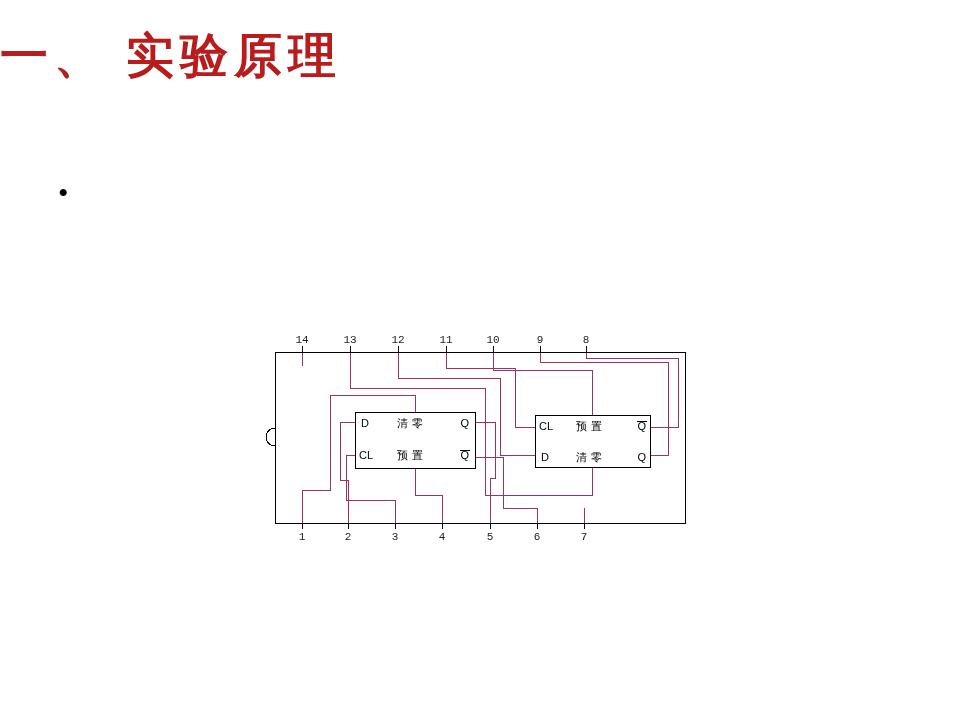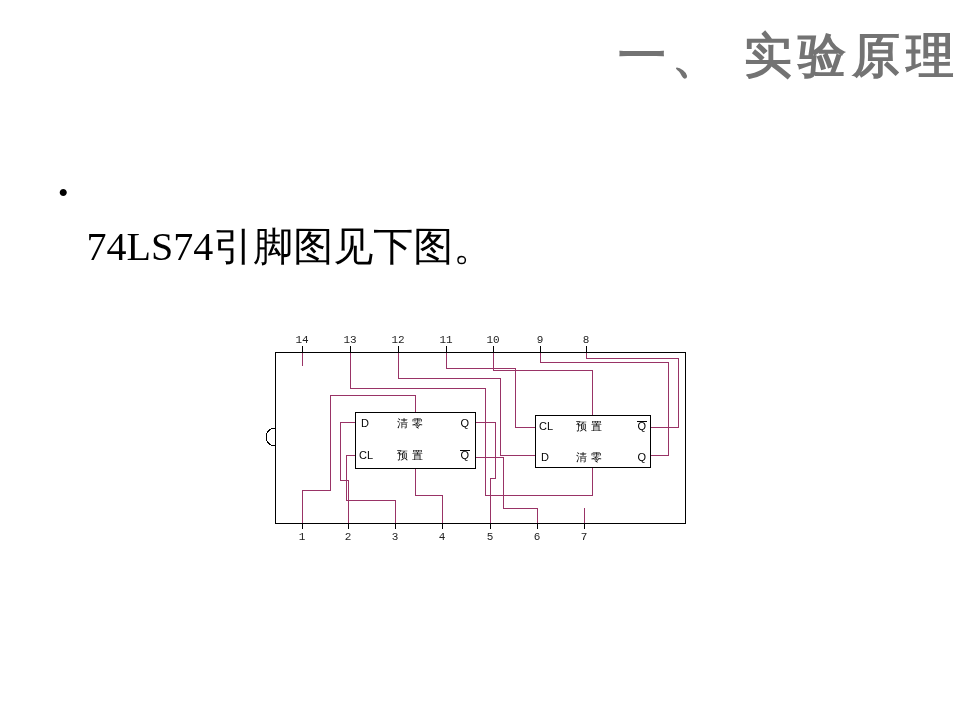--- a/index.html
+++ b/index.html
@@ -6,22 +6,22 @@
   body {
     width: 960px; height: 720px;
     background: #ffffff;
     font-family: "Liberation Serif", "DejaVu Serif", serif;
     position: relative; overflow: hidden;
   }
   .slide { position: absolute; inset: 0; }
 
   .title {
     position: absolute; top: 24px; left: 0; width: 100%;
-    margin: 0; text-align: right;
-    font-size: 48px; font-weight: bold; color: #737373;
+    margin: 0; text-align: left;
+    font-size: 48px; font-weight: bold; color: #b91c1c;
     letter-spacing: 6px;
   }
 
   .bullet-row { position: absolute; top: 166px; left: 58px; display: flex; }
   .bullet-glyph { font-size: 30px; line-height: 54px; margin-right: 18px; color: #000; }
   .bullet-text { margin: 0; font-size: 40px; line-height: 54px; color: #000; }
 
   .diagram {
     position: absolute; left: 260px; top: 328px;
     width: 440px; height: 220px;
@@ -44,21 +44,20 @@
 <body>
 
 <div class="slide">
 
   <h1 class="title">一、 实验原理</h1>
 
   <div class="bullet-row">
     <span class="bullet-glyph">•</span>
     <p class="bullet-text">
       <br>
-      <span>74LS74引脚图见下图。</span>
     </p>
   </div>
 
   <svg class="diagram" viewBox="260 328 440 220" xmlns="http://www.w3.org/2000/svg">
 
     <g class="wires" shape-rendering="crispEdges" stroke="#993366">
       <polyline points="302,352 302,366"></polyline>
       <polyline points="350,352 350,388 485,388 485,495 592,495 592,467"></polyline>
       <polyline points="398,352 398,378 500,378 500,455 535,455"></polyline>
       <polyline points="446,352 446,368 515,368 515,427 535,427"></polyline>

